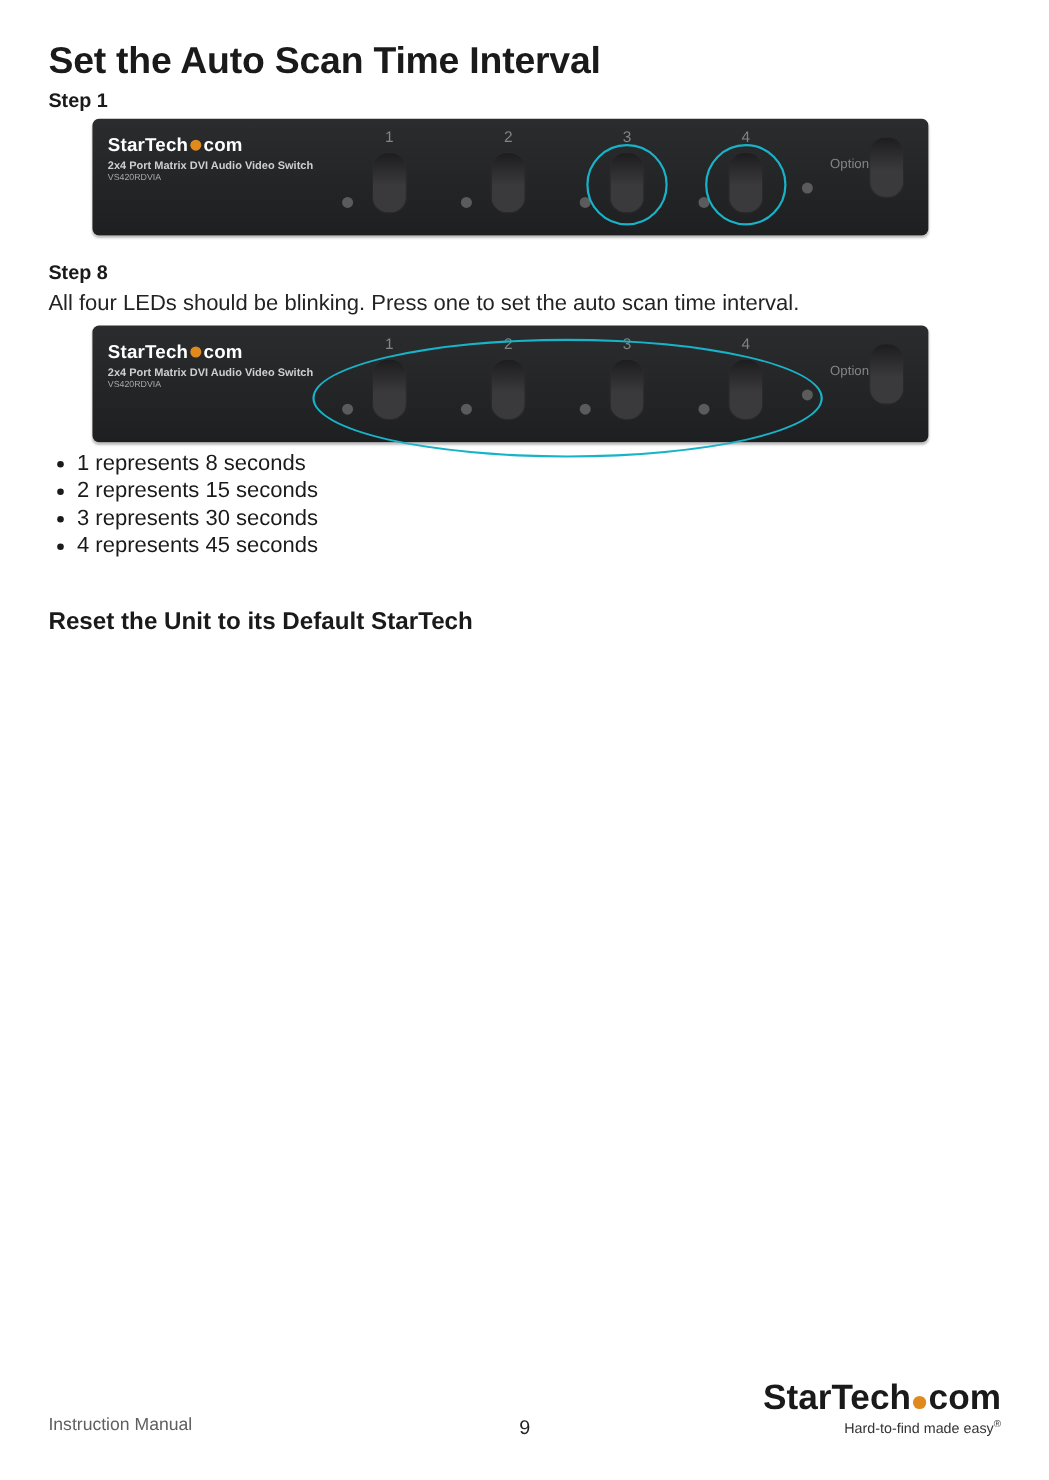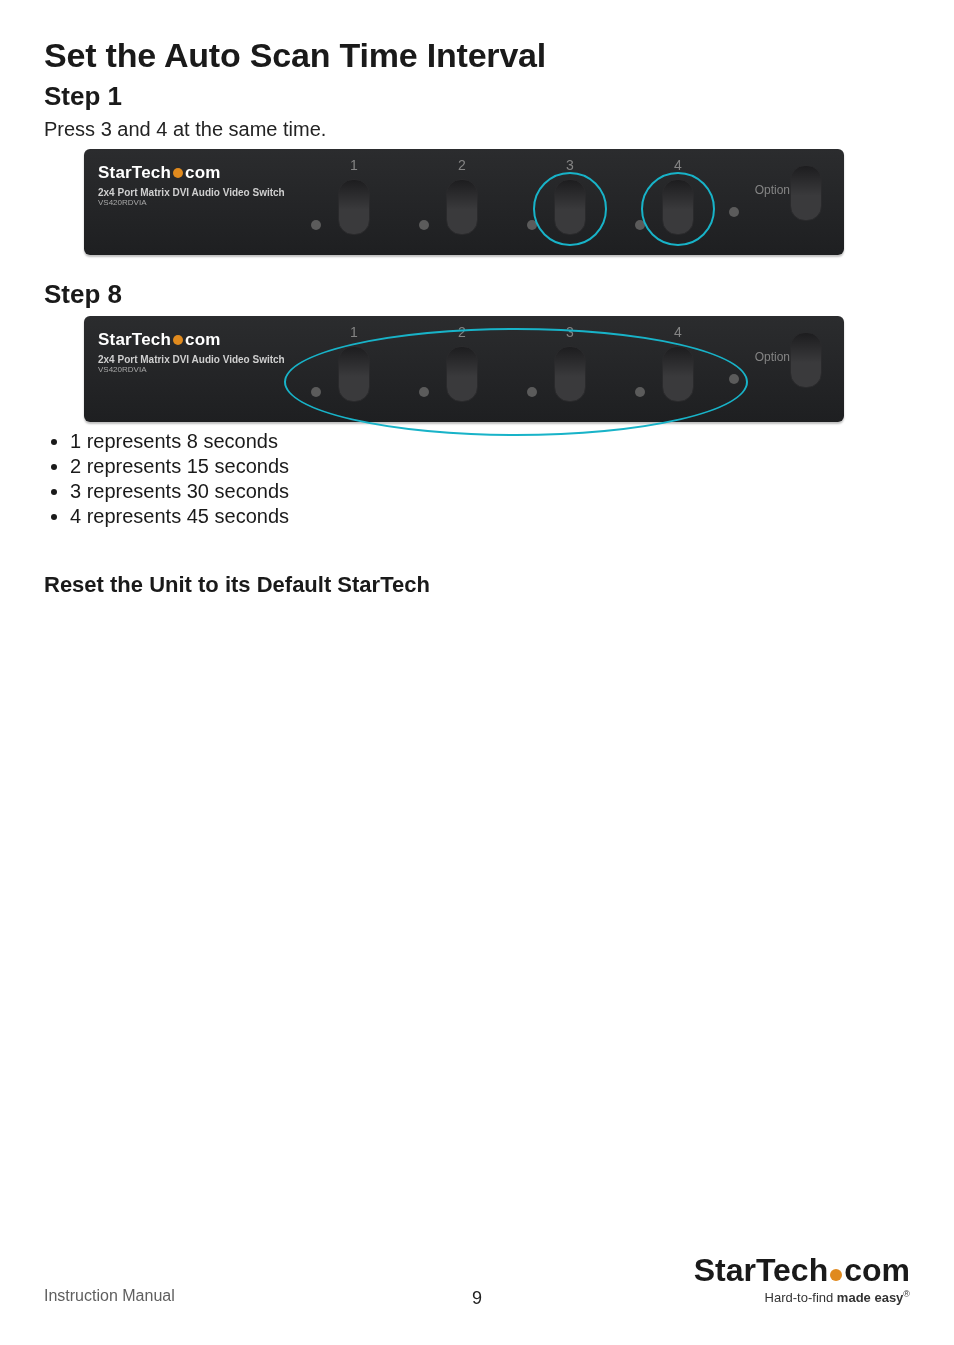--- a/index.html
+++ b/index.html
@@ -26,21 +26,21 @@
     font-family:"Segoe UI", "Myriad Pro", Arial, sans-serif;
     color:var(--text);
   }
   h1.main{
     font-size:34px;
     font-weight:700;
     margin:0 0 6px 0;
     letter-spacing:-0.2px;
   }
   h2.step{
-    font-size:26px;
+    font-size:18px;
     font-weight:700;
     margin:2px 0 6px 0;
   }
   h2.sub{
     font-size:22px;
     font-weight:700;
     margin:44px 0 10px 0;
   }
   p.body{
     font-size:20px;
@@ -216,32 +216,31 @@
   .footer .logo .brandbig .o{
     display:inline-block;
     width:12px;height:12px;
     background:var(--logo-orange);
     border-radius:50%;
   }
   .footer .logo .tag{
     font-size:13px;
     color:#333;
   }
-  .footer .logo .tag .b{font-weight:700;text-align:right;}
+  .footer .logo .tag .b{font-weight:400;text-align:right;}
   .footer .logo .tag .r{font-size:9px;vertical-align:super;}
 </style>
 </head>
 <body>
 
 <div class="page">
 
   <h1 class="main">Set the Auto Scan Time Interval</h1>
 
   <h2 class="step">Step 1</h2>
-  <p class="body">Press 3 and 4 at the same time.</p>
 
   <div class="device-wrap">
     <div class="device">
       <div class="slot-info">
         <div class="brand">
           <span>StarTech</span>
             <span class="o"></span>
             <span>com</span>
         </div>
         <div class="prodline">2x4 Port Matrix DVI Audio Video Switch</div>
@@ -279,20 +278,21 @@
         <div class="olabel">Option</div>
         <div class="btn"></div>
         <div class="led"></div>
       </div>
     </div>
   </div>
 
   <div class="gap"></div>
 
   <h2 class="step">Step 8</h2>
+  <p class="body">All four LEDs should be blinking. Press one to set the auto scan time interval.</p>
 
   <div class="device-wrap">
     <div class="device">
       <div class="slot-info">
         <div class="brand">
           <span>StarTech</span>
             <span class="o"></span>
             <span>com</span>
         </div>
         <div class="prodline">2x4 Port Matrix DVI Audio Video Switch</div>

